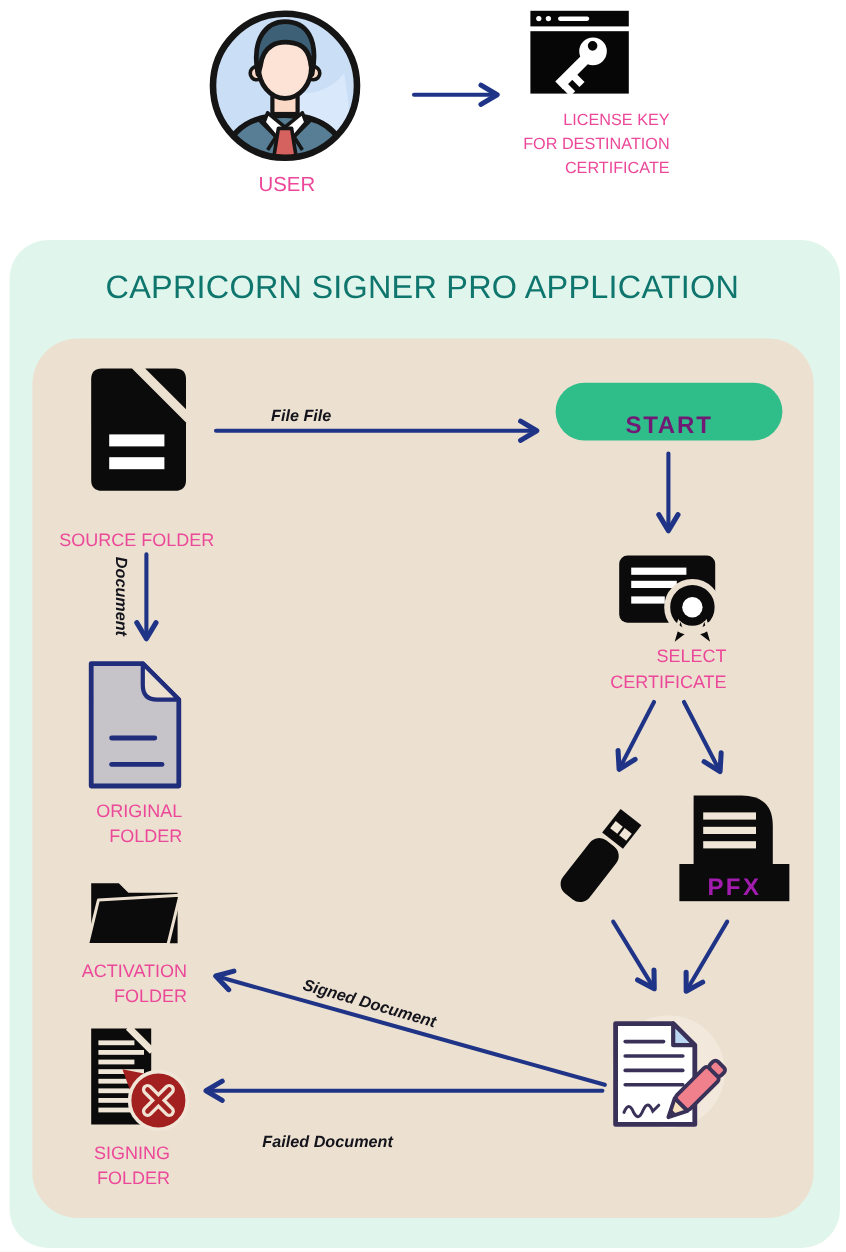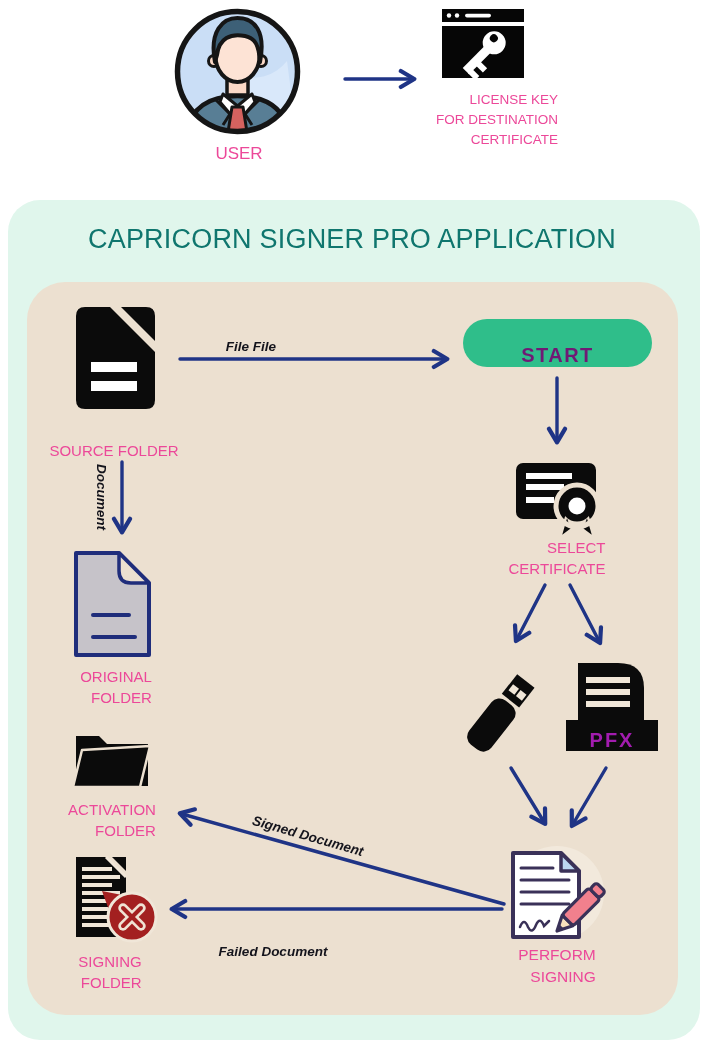--- a/index.html
+++ b/index.html
@@ -234,18 +234,14 @@
       <line x1="16" y1="59" x2="64" y2="59"></line>
     </g>
     <path d="M15,82 q4,-10 8,0 q4,8 8,-2 q4,-9 8,1 l5,-5" fill="none" stroke="#3a3158" stroke-width="2.5" stroke-linecap="round"></path>
     <g transform="translate(52,86) rotate(-45)">
       <path d="M0,0 L15,-7.5 L15,7.5 Z" fill="#f7e0bd" stroke="#3a3158" stroke-width="3.2" stroke-linejoin="round"></path>
       <path d="M0,0 L6.5,-3.2 L6.5,3.2 Z" fill="#3a3158"></path>
       <rect x="15" y="-8" width="38" height="16" rx="3" fill="#f1808d" stroke="#3a3158" stroke-width="3.2"></rect>
       <rect x="53" y="-6.5" width="9" height="13" rx="3" fill="#f1808d" stroke="#3a3158" stroke-width="3.2"></rect>
     </g>
   </svg>
-  <div class="lbl node-lbl" style="left:557px;top:944px;font-size:15.5px;line-height:22px;">
-    <div>PERFORM</div>
-    <div>SIGNING</div>
-  </div>
 
 </div>
 
 </body></html>

